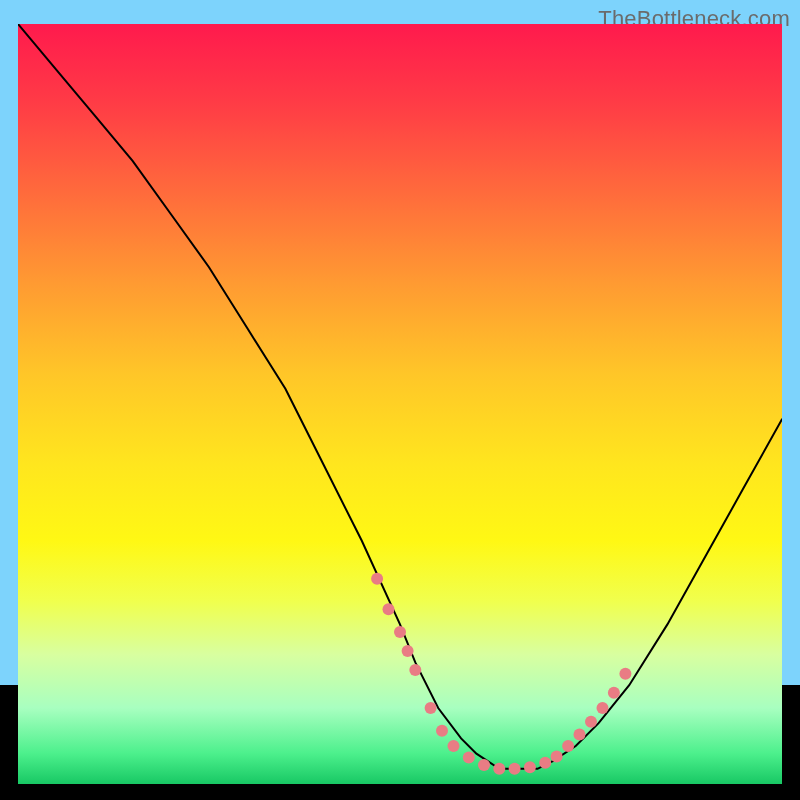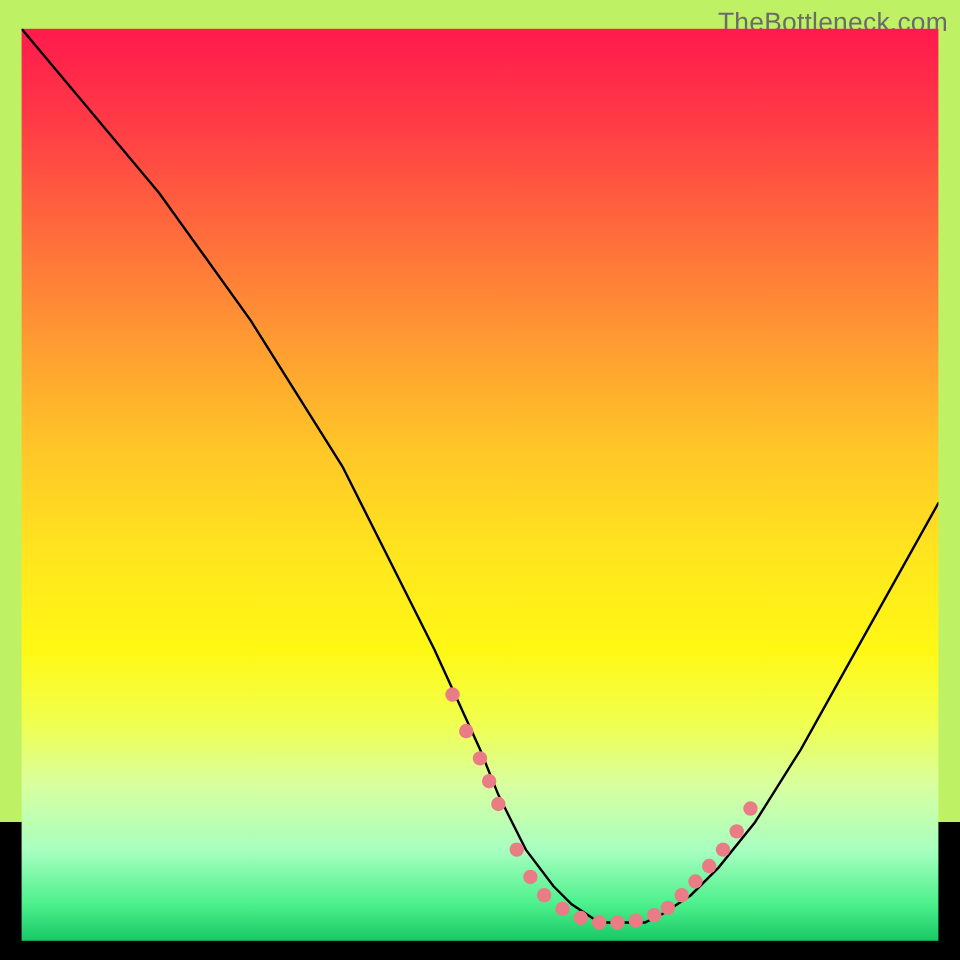--- a/index.html
+++ b/index.html
@@ -8,21 +8,21 @@
     width: 800px;
     height: 800px;
     background: #000;
     overflow: hidden;
     font-family: Arial, Helvetica, sans-serif;
   }
   .stage {
     position: relative;
     width: 800px;
     height: 685px;
-    background: #bef264;
+    background: #7dd3fc;
   }
   .attribution {
     position: absolute;
     top: 6px;
     right: 10px;
     color: #6b6b6b;
     font-size: 22px;
     font-weight: 400;
     letter-spacing: 0.2px;
   }

